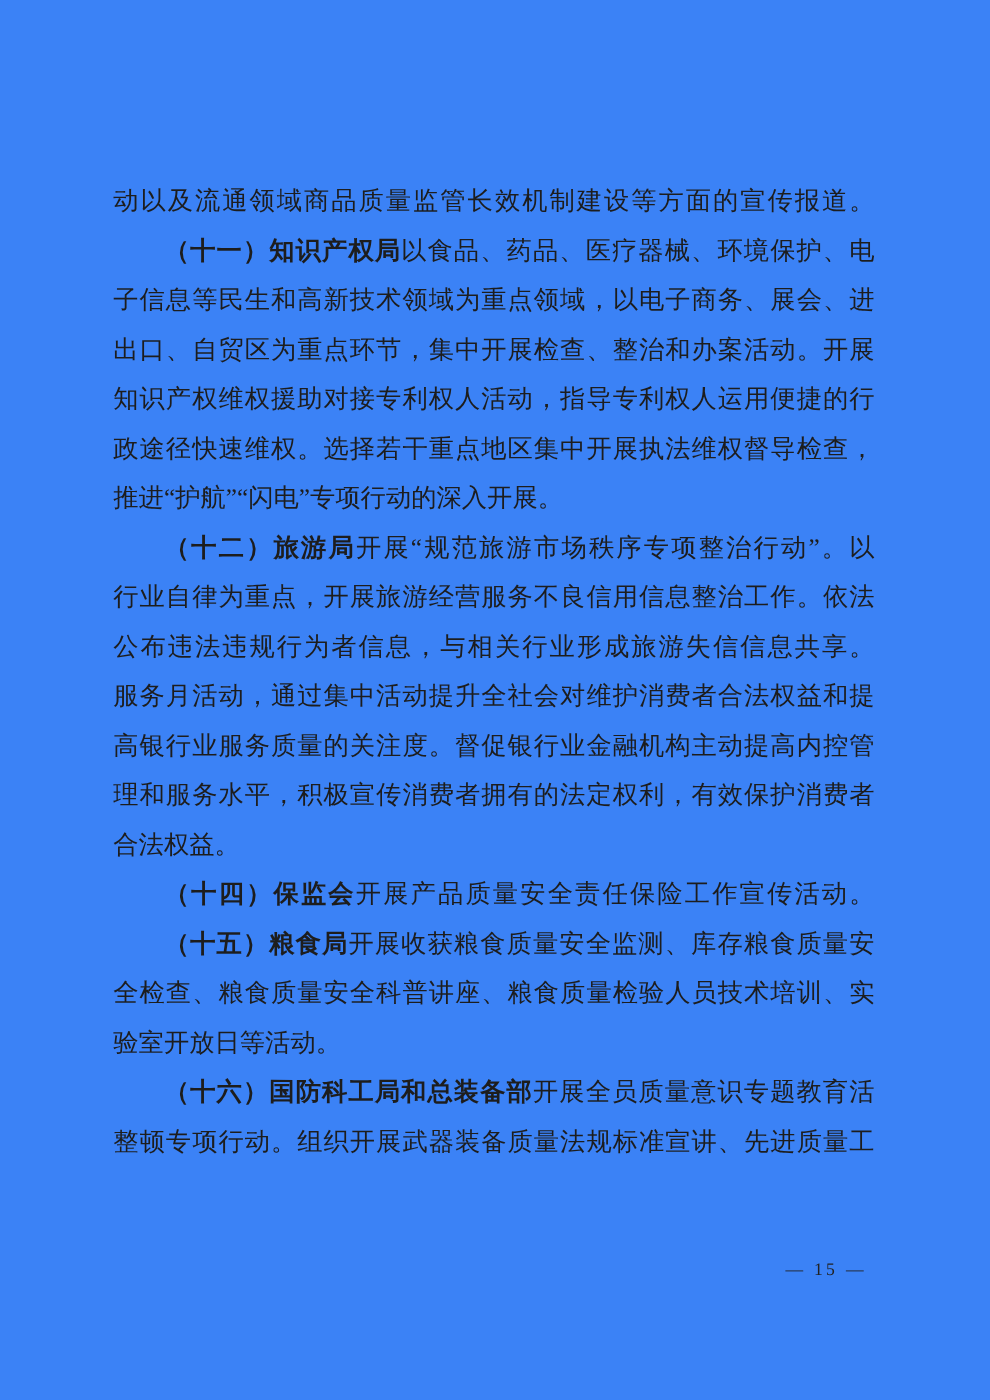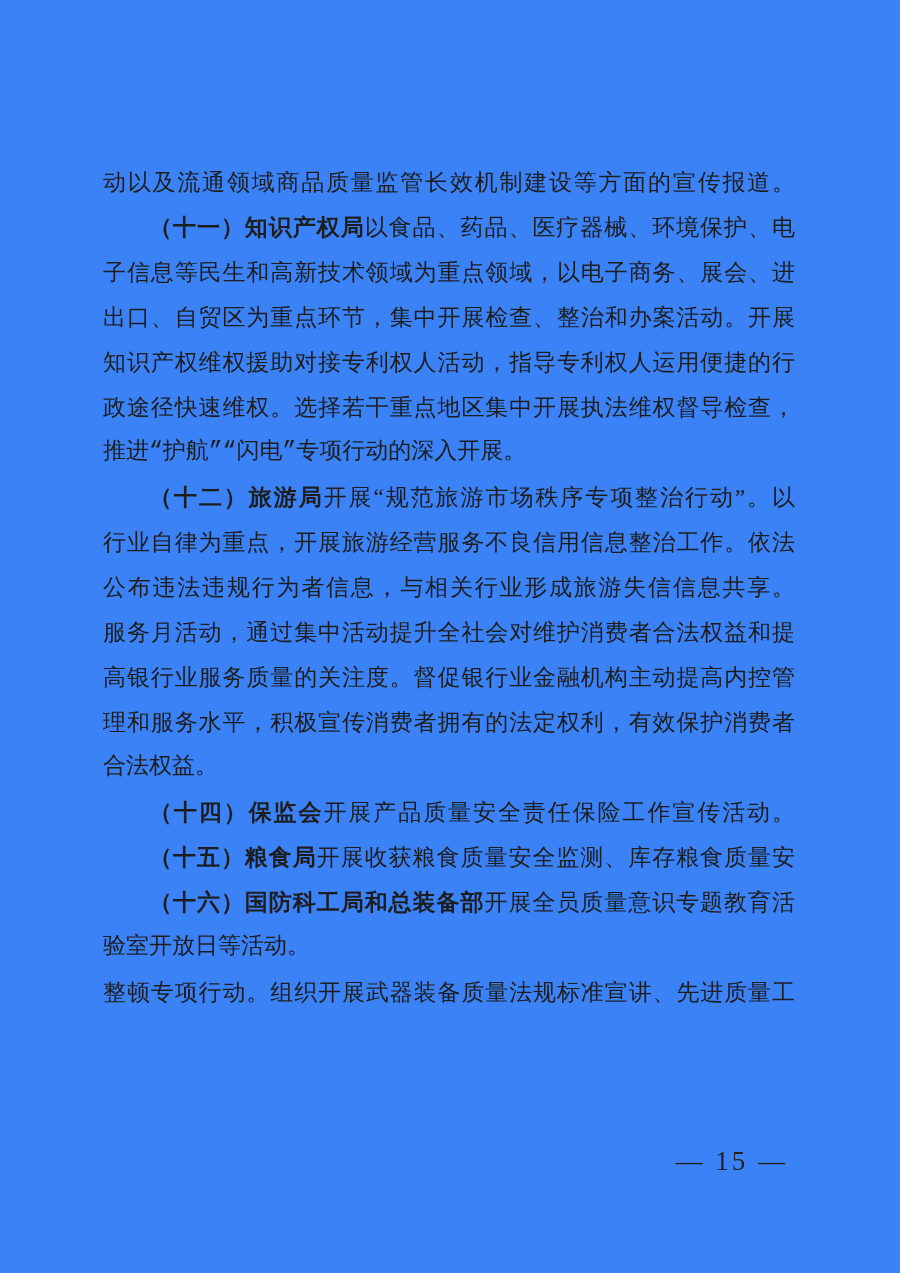--- a/index.html
+++ b/index.html
@@ -32,33 +32,32 @@
     color: #1d1d1d;
     text-align: justify;
     text-align-last: justify;
     text-justify: inter-character;
     white-space: nowrap;
     overflow: visible;
   }
   .line.short {
     text-align: center;
     text-align-last: left;
-    font-family: Liberation Mono, monospace;
   }
   .line.indent {
     text-indent: 46px;
   }
   .b {
     font-weight: 700;
   }
   .page-num {
     position: absolute;
     top: 1146px;
     right: 112px;
-    font-size: 27px;
+    font-size: 16px;
     color: #222;
     letter-spacing: 3px;
   }
 </style>
 </head>
 <body>
 
 <div class="page">
   <div class="text-block">
 
@@ -76,21 +75,22 @@
     <div class="line"><span>公布违法违规行为者信息，与相关行业形成旅游失信信息共享。</span></div>
 
     <div class="line"><span>服务月活动，通过集中活动提升全社会对维护消费者合法权益和提</span></div>
     <div class="line"><span>高银行业服务质量的关注度。督促银行业金融机构主动提高内控管</span></div>
     <div class="line"><span>理和服务水平，积极宣传消费者拥有的法定权利，有效保护消费者</span></div>
     <div class="line short"><span>合法权益。</span></div>
 
     <div class="line indent"><span class="b">（十四）保监会</span><span>开展产品质量安全责任保险工作宣传活动。</span></div>
 
     <div class="line indent"><span class="b">（十五）粮食局</span><span>开展收获粮食质量安全监测、库存粮食质量安</span></div>
+    <div class="line"><span>全检查、粮食质量安全科普讲座、粮食质量检验人员技术培训、实</span></div>
+    <div class="line short"><span>验室开放日等活动。</span></div>
+
     <div class="line indent"><span class="b">（十六）国防科工局和总装备部</span><span>开展全员质量意识专题教育活</span></div>
-
-    <div class="line short"><span>验室开放日等活动。</span></div>
     <div class="line"><span>整顿专项行动。组织开展武器装备质量法规标准宣讲、先进质量工</span></div>
 
   </div>
 
   <div class="page-num">— 15 —</div>
 </div>
 
 </body></html>

